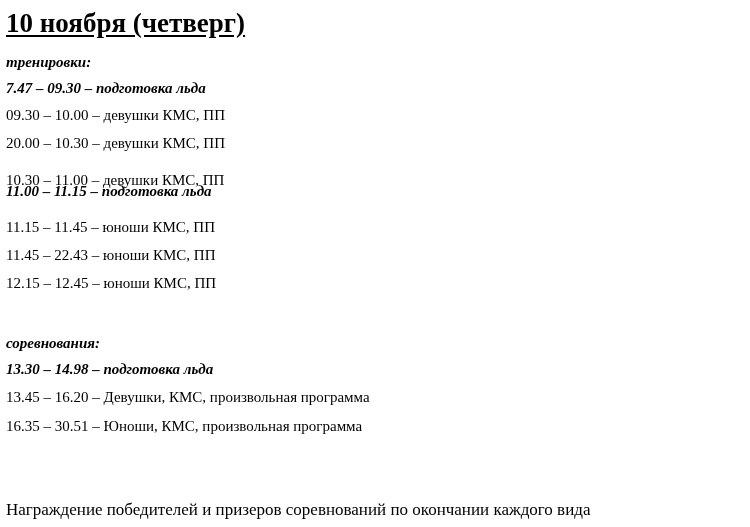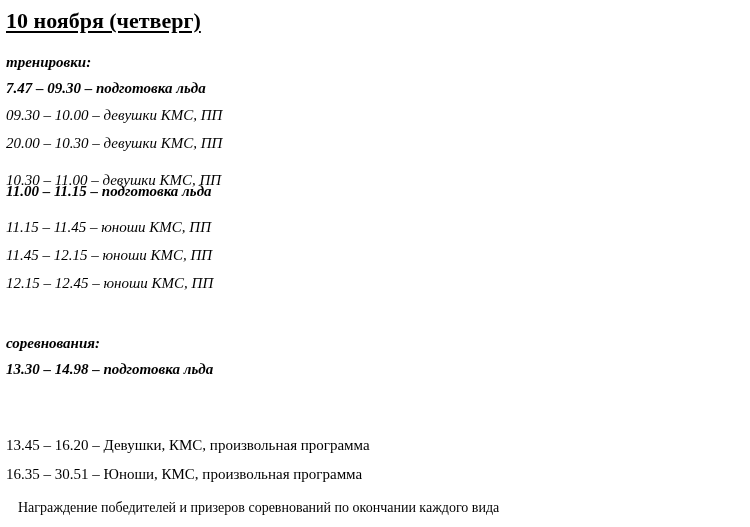--- a/index.html
+++ b/index.html
@@ -4,43 +4,43 @@
 <style>
   html, body { margin: 0; padding: 0; background: #ffffff; }
   body {
     width: 750px; height: 527px; overflow: hidden; position: relative;
     font-family: "Liberation Serif", "DejaVu Serif", serif;
     color: #000;
   }
   .doc { position: absolute; left: 6px; top: 0; width: 744px; }
   .title {
     position: absolute; top: 8px; left: 0;
-    font-size: 22px; font-weight: bold; text-decoration: underline;
+    font-size: 27px; font-weight: bold; text-decoration: underline;
     text-underline-offset: 3px; white-space: nowrap;
   }
   .line { position: absolute; left: 0; white-space: nowrap; font-size: 15px; }
   .bi { font-weight: bold; font-style: italic; }
-  .it { font-style: italic; }
-  .rg { font-style: normal; margin-top: 48px; }
-  .foot { position: absolute; left: 12px; top: 500px; font-size: 14px; white-space: nowrap; }
+  .it { }
+  .rg { font-style: normal; }
+  .foot { position: absolute; left: 0; top: 500px; font-size: 17px; white-space: nowrap; }
 </style>
 </head>
 <body>
 
 <div class="doc">
   <div class="title">10 ноября (четверг)</div>
 
   <div class="line bi" style="top:54px">тренировки:</div>
   <div class="line bi" style="top:80px">7.47 – 09.30 – подготовка льда</div>
   <div class="line it" style="top:107px">09.30 – 10.00 – девушки КМС, ПП</div>
   <div class="line it" style="top:135px">20.00 – 10.30 – девушки КМС, ПП</div>
   <div class="line it" style="top:172px">10.30 – 11.00 – девушки КМС, ПП</div>
   <div class="line bi" style="top:183px">11.00 – 11.15 – подготовка льда</div>
   <div class="line it" style="top:219px">11.15 – 11.45 – юноши КМС, ПП</div>
-  <div class="line it" style="top:247px">11.45 – 12.15 – юноши КМС, ПП</div>
+  <div class="line it" style="top:247px">11.45 – 22.43 – юноши КМС, ПП</div>
   <div class="line it" style="top:275px">12.15 – 12.45 – юноши КМС, ПП</div>
 
   <div class="line bi" style="top:335px">соревнования:</div>
   <div class="line bi" style="top:361px">13.30 – 14.98 – подготовка льда</div>
   <div class="line rg" style="top:389px">13.45 – 16.20 – Девушки, КМС, произвольная программа</div>
   <div class="line rg" style="top:418px">16.35 – 30.51 – Юноши, КМС, произвольная программа</div>
 
   <div class="foot">Награждение победителей и призеров соревнований по окончании каждого вида</div>
 </div>
 

